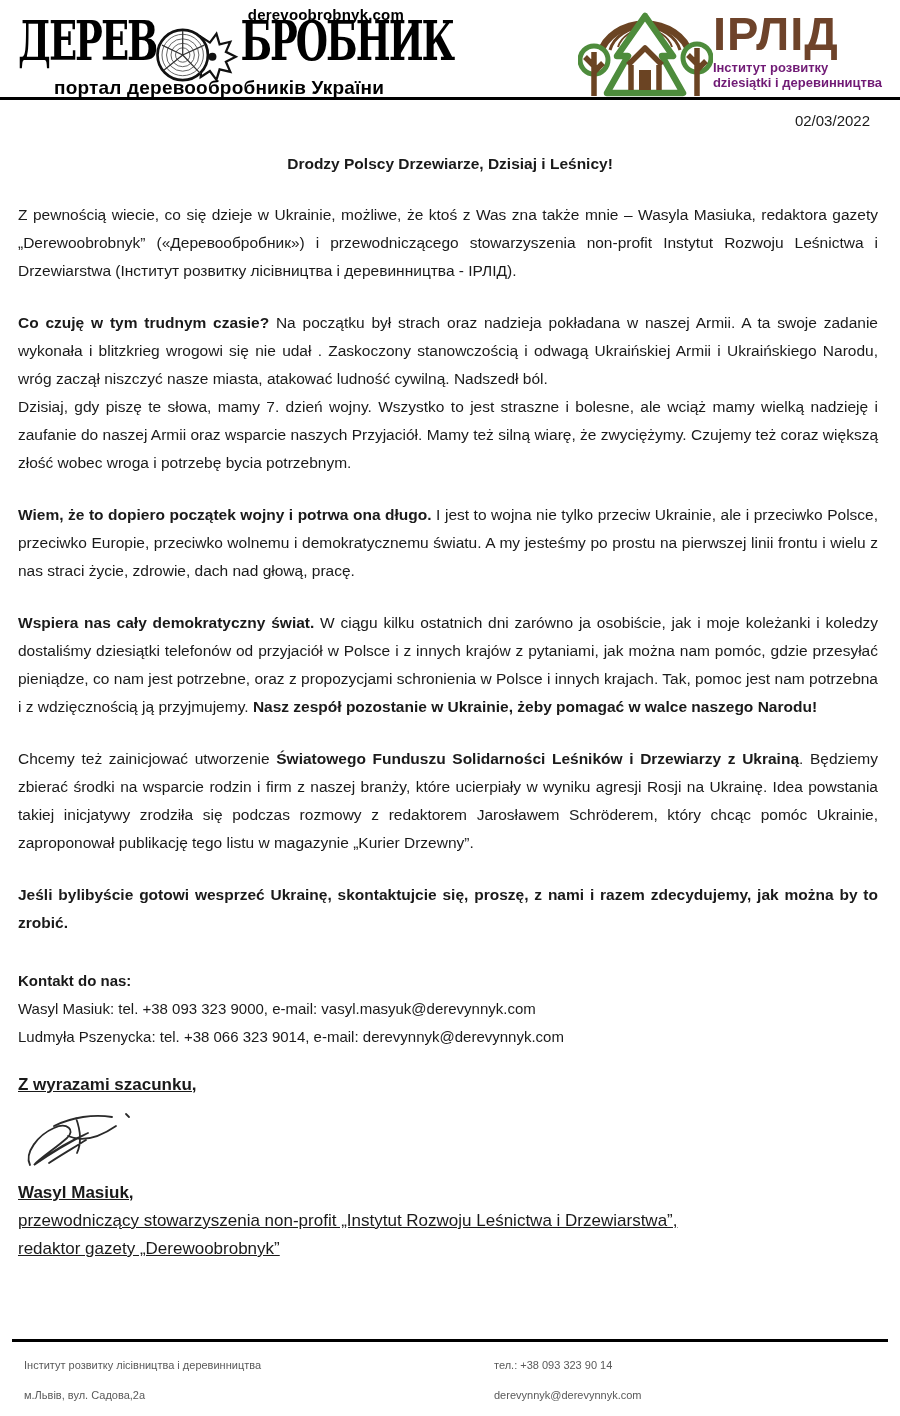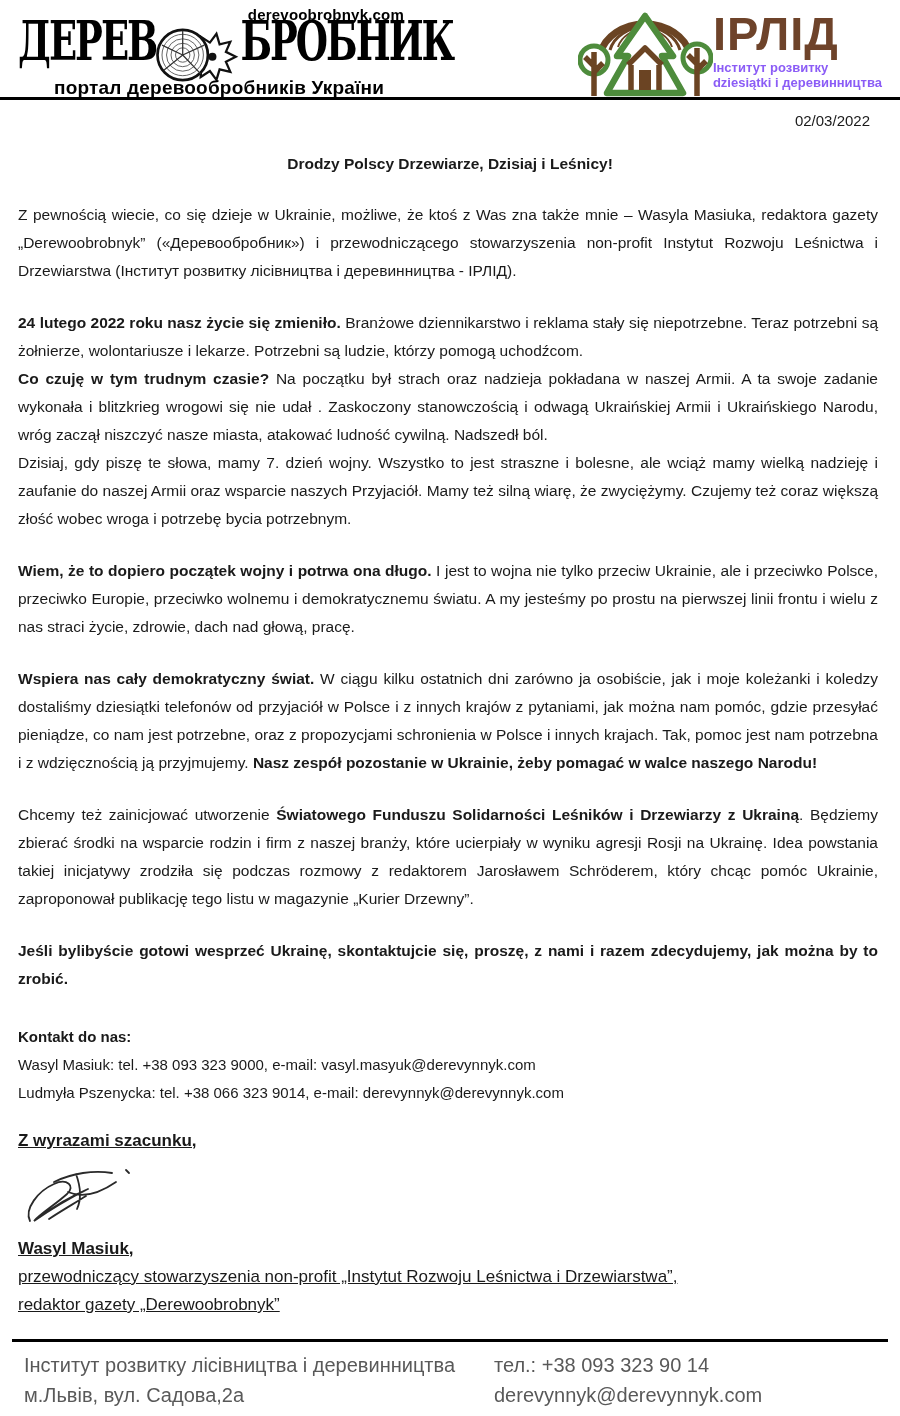--- a/index.html
+++ b/index.html
@@ -39,21 +39,21 @@
     padding-left:36px; letter-spacing:0.2px; margin-top:2px;
     white-space:nowrap;
   }
   .logo-right { display:flex; align-items:flex-start; gap:0; padding-top:2px; }
   .rl-text { padding-top:4px; }
   .rl-title {
     font-weight:bold; font-size:47px; line-height:44px; letter-spacing:1px;
     color:#6e432a;
   }
   .rl-sub {
-    font-weight:bold; font-size:13px; line-height:15px; color:#8b5cf6; margin-top:4px;
+    font-weight:bold; font-size:13px; line-height:15px; color:#701a75; margin-top:4px;
   }
   
   .date-row { margin-top:12px; padding-right:30px; text-align:right; font-size:15px; }
   .salutation {
     margin-top:26px; text-align:center; font-weight:bold; font-size:15.5px;
   }
   .letter-body {
     margin-top:28px; padding:0 22px 0 18px;
     font-size:15.5px; line-height:28px; text-align:justify;
   }
@@ -66,21 +66,21 @@
   .regards { font-weight:bold; }
   .signature-wrap { height:72px; margin:6px 0 2px 4px; }
   .signer-name { font-weight:bold; }
   
   .page-footer {
     position:absolute; left:12px; right:12px; bottom:6px;
     border-top:3px solid #000;
     padding:8px 12px 0 12px;
     display:flex;
     color:#595959;
-    font-size:20px; line-height:30px;
+    font-size:11px; line-height:30px;
   }
   .footer-left { width:470px; }
   .footer-right { flex:1; }
 </style>
 </head>
 <body>
 
 <div class="page">
 
   <header class="letterhead">
@@ -131,21 +131,20 @@
   </header>
 
   <div class="date-row">02/03/2022</div>
   <div class="salutation">Drodzy Polscy Drzewiarze, Dzisiaj i Leśnicy!</div>
 
   <main class="letter-body">
     <div class="block">
       <p><span>Z pewnością wiecie, co się dzieje w Ukrainie, możliwe, że ktoś z Was zna także mnie – Wasyla Masiuka, redaktora gazety „Derewoobrobnyk” («Деревообробник») i przewodniczącego stowarzyszenia non-profit Instytut Rozwoju Leśnictwa i Drzewiarstwa (Інститут розвитку лісівництва і деревинництва -  ІРЛІД).</span></p>
     </div>
     <div class="block">
-      <p><span class="seg-b">24 lutego 2022 roku nasz życie się zmieniło.</span><span> Branżowe dziennikarstwo i reklama stały się niepotrzebne. Teraz potrzebni są żołnierze, wolontariusze i lekarze. Potrzebni są ludzie, którzy pomogą uchodźcom.</span></p>
       <p><span class="seg-b">Co czuję w tym trudnym czasie?</span><span> Na początku był strach oraz nadzieja pokładana w naszej Armii. A ta swoje zadanie wykonała i blitzkrieg wrogowi się nie udał . Zaskoczony stanowczością i odwagą Ukraińskiej Armii i Ukraińskiego Narodu, wróg zaczął niszczyć nasze miasta, atakować ludność cywilną. Nadszedł ból.</span></p>
       <p><span>Dzisiaj, gdy piszę te słowa, mamy 7. dzień wojny. Wszystko to jest straszne i bolesne, ale wciąż mamy wielką nadzieję i zaufanie do naszej Armii oraz wsparcie naszych Przyjaciół. Mamy też silną wiarę, że zwyciężymy. Czujemy też coraz większą złość wobec wroga i potrzebę bycia potrzebnym.</span></p>
     </div>
     <div class="block">
       <p><span class="seg-b">Wiem, że to dopiero początek wojny i potrwa ona długo.</span><span> I jest to wojna nie tylko przeciw Ukrainie, ale i przeciwko Polsce, przeciwko Europie, przeciwko wolnemu i demokratycznemu światu. A my jesteśmy po prostu na pierwszej linii frontu i  wielu z nas straci życie, zdrowie, dach nad głową, pracę.</span></p>
     </div>
     <div class="block">
       <p><span class="seg-b">Wspiera nas cały demokratyczny świat.</span><span> W ciągu kilku ostatnich dni zarówno ja osobiście, jak i moje koleżanki i koledzy dostaliśmy dziesiątki telefonów od przyjaciół w Polsce i z innych krajów z pytaniami, jak można nam pomóc, gdzie przesyłać pieniądze, co nam jest potrzebne, oraz z propozycjami schronienia w Polsce i innych krajach. Tak, pomoc jest nam potrzebna i z wdzięcznością ją przyjmujemy. </span><span class="seg-b">Nasz zespół pozostanie w Ukrainie, żeby pomagać w walce naszego Narodu!</span></p>
     </div>
     <div class="block">

